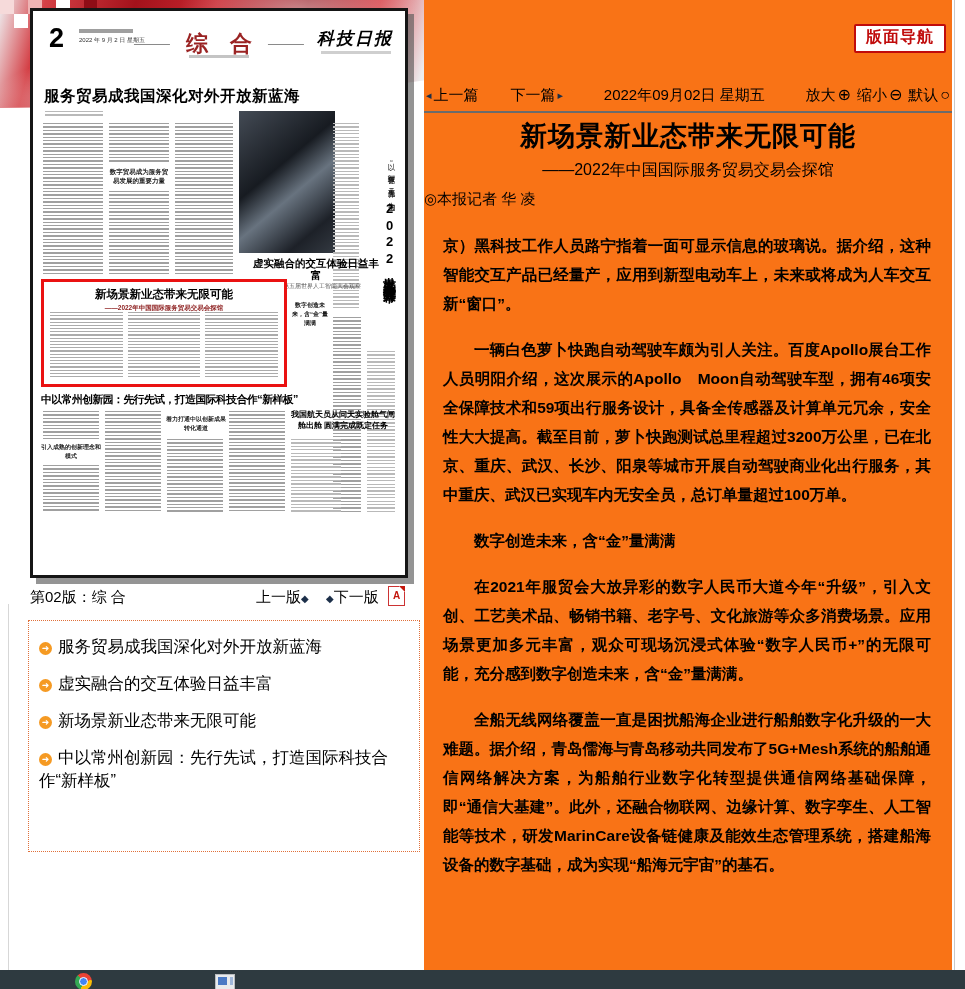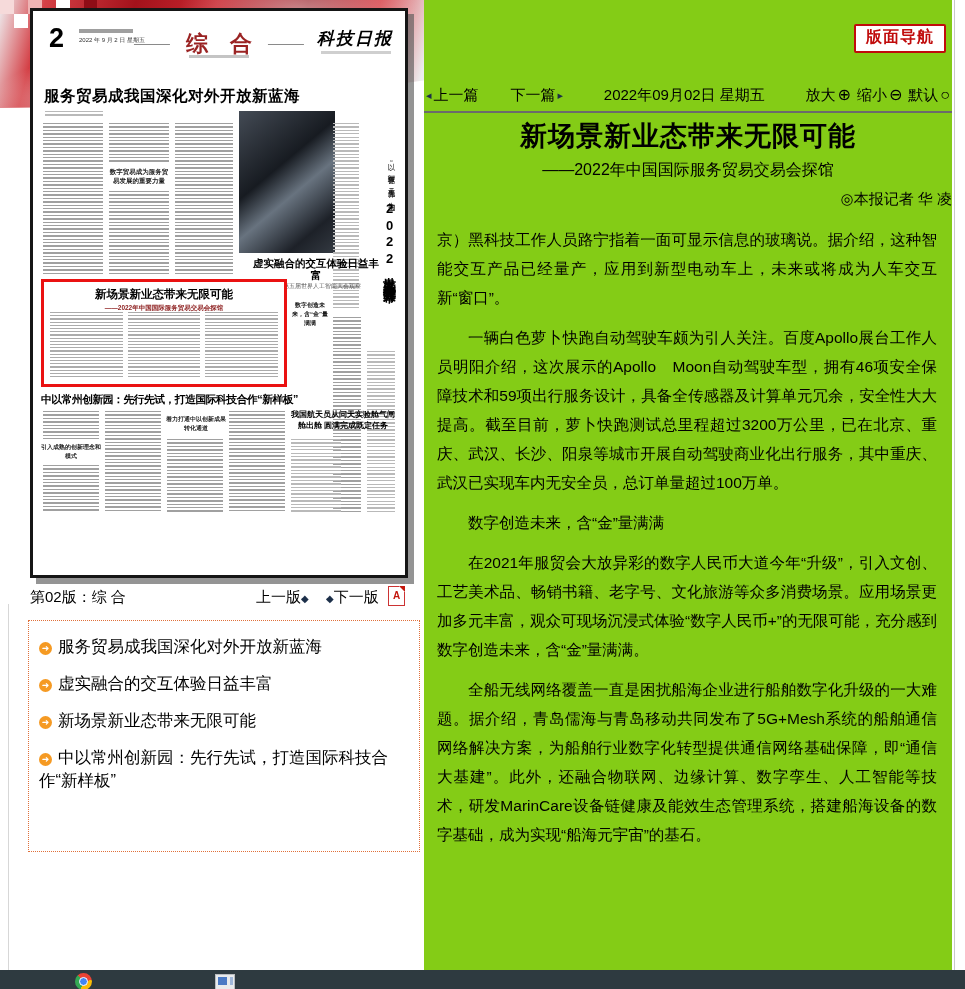--- a/index.html
+++ b/index.html
@@ -92,40 +92,40 @@
   }
   .list-box ul{list-style:none;margin:0;padding:0;}
   .list-box li{font-size:16.5px;line-height:23px;margin-bottom:14px;cursor:pointer;}
   .bullet{
     display:inline-block;width:13px;height:13px;border-radius:50%;background:#f59a23;
     color:#fff;font-size:9px;line-height:13px;text-align:center;vertical-align:1px;margin-right:6px;
   }
   .edge-left{position:absolute;left:8px;top:604px;bottom:0;width:1px;background:#d7d7d7;}
   .edge-right{position:absolute;left:954px;top:0;bottom:0;width:1px;background:#c9c9c9;}
   
-  .panel{position:absolute;left:424px;top:0;width:528px;height:970px;background:#84cc16;}
+  .panel{position:absolute;left:424px;top:0;width:528px;height:970px;background:#f97316;}
   .btn-nav{
     position:absolute;right:6px;top:24px;border:2px solid #c00b0b;color:#c00b0b;
     font-size:16px;font-weight:bold;padding:1px 10px 3px;border-radius:2px;background:#fff;cursor:pointer;
     letter-spacing:1px;
   }
   .nav-row{
     position:absolute;left:0;right:0;top:83px;height:24px;
     display:flex;align-items:center;justify-content:space-between;
     font-size:15px;border-bottom:2px solid #6b6b6b;padding:0 2px 4px 2px;
   }
   .nav-row .grp{display:flex;align-items:center;gap:6px;white-space:nowrap;}
   .tri{color:#1c2f49;font-size:11px;}
   .zctl{cursor:pointer;display:flex;align-items:center;gap:2px;}
   .zglyph{font-size:16px;line-height:16px;}
   .art-title{position:absolute;left:0;right:0;top:118px;text-align:center;font-size:27px;font-weight:bold;letter-spacing:1px;}
   .art-sub{position:absolute;left:0;right:0;top:160px;text-align:center;font-size:16px;}
-  .art-author{position:absolute;left:0;right:0;top:190px;text-align:right;font-size:15px;}
+  .art-author{position:absolute;left:0;right:0;top:190px;text-align:left;font-size:15px;}
   .art-body{position:absolute;left:2px;right:4px;top:214px;font-size:15.5px;line-height:29px;text-align:justify;}
-  .art-body p{margin:11px;text-indent:2em;}
+  .art-body p{margin:17px;text-indent:2em;font-weight:bold;}
   .art-body p.noind{text-indent:0;}
   .hl{border:3px solid #ee1111;margin:0 -4px;padding:0 1px;}
   
   .taskbar{position:absolute;left:0;right:0;top:970px;height:19px;background:#2e3a40;}
   .chrome{
     position:absolute;left:75px;top:3px;width:17px;height:17px;border-radius:50%;cursor:pointer;
     background:conic-gradient(from -40deg,#ea4335 0 120deg,#fbbc05 120deg 240deg,#34a853 240deg 360deg);
   }
   .chrome:after{
     content:"";position:absolute;left:4px;top:4px;width:9px;height:9px;border-radius:50%;

